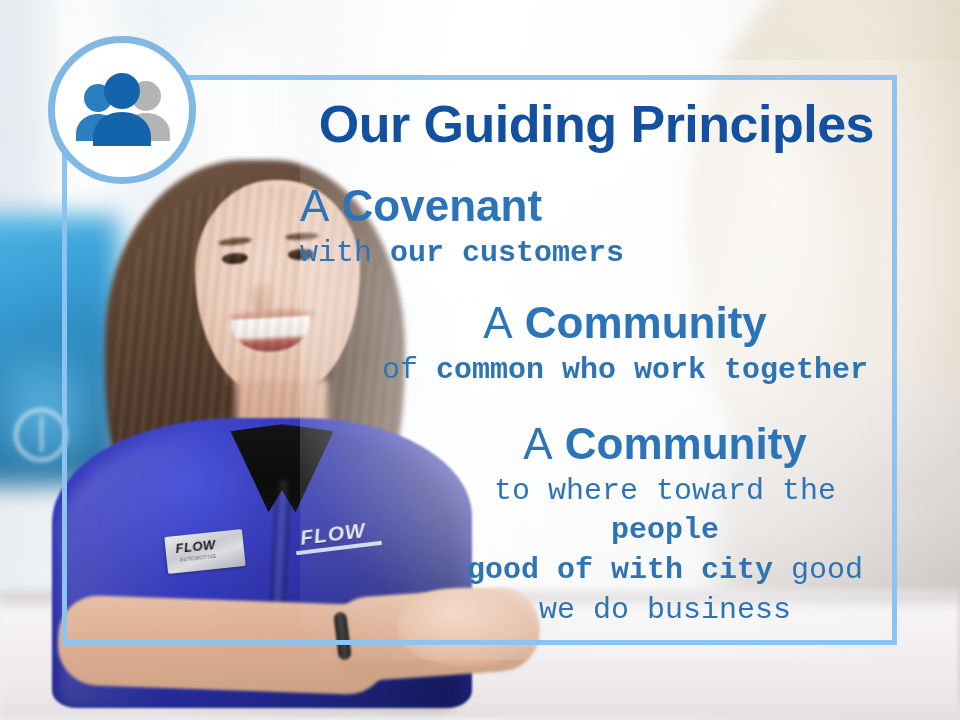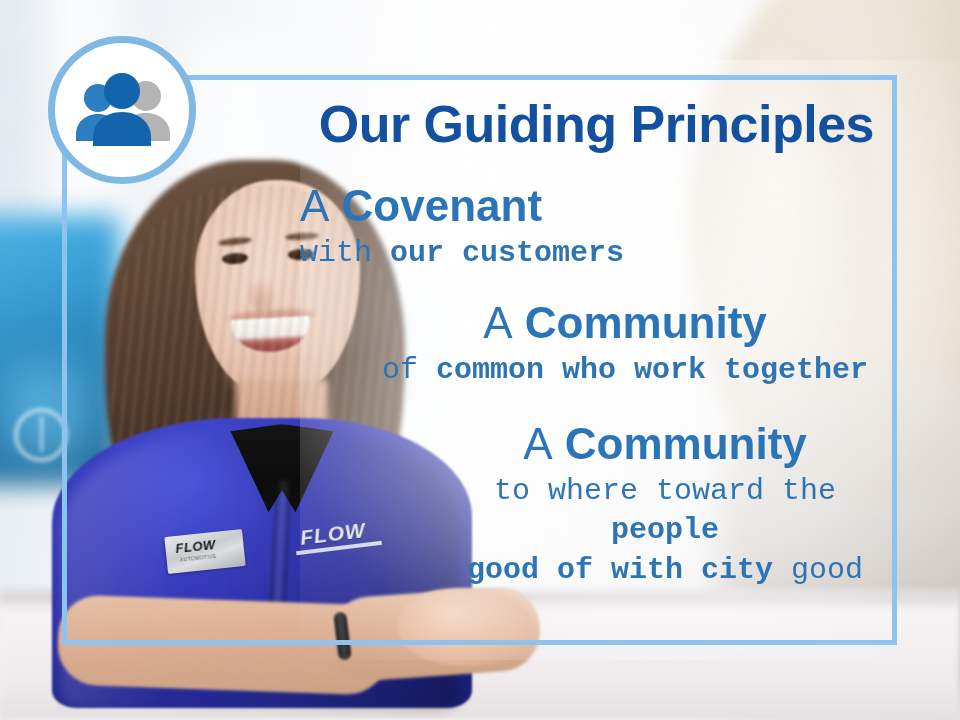--- a/index.html
+++ b/index.html
@@ -555,17 +555,20 @@
         <span class="art">A</span>
         <span class="word">Community</span>
       </div>
       <div class="p-sub">
         <div>
           <span>to where toward the </span><b>people</b>
         </div>
         <div>
           <b>good of with city</b><span> good</span>
         </div>
+        <div>
+          <span>we do business</span>
+        </div>
       </div>
     </div>
 
   </div>
 </div>
 
 </body></html>

